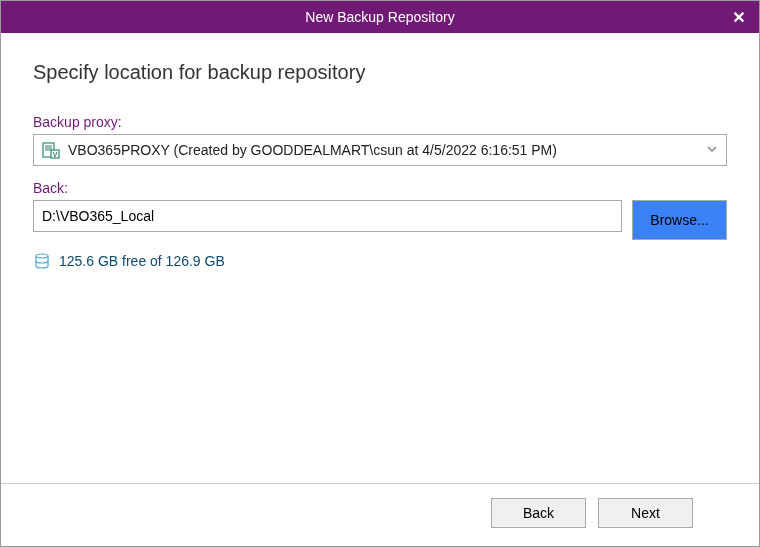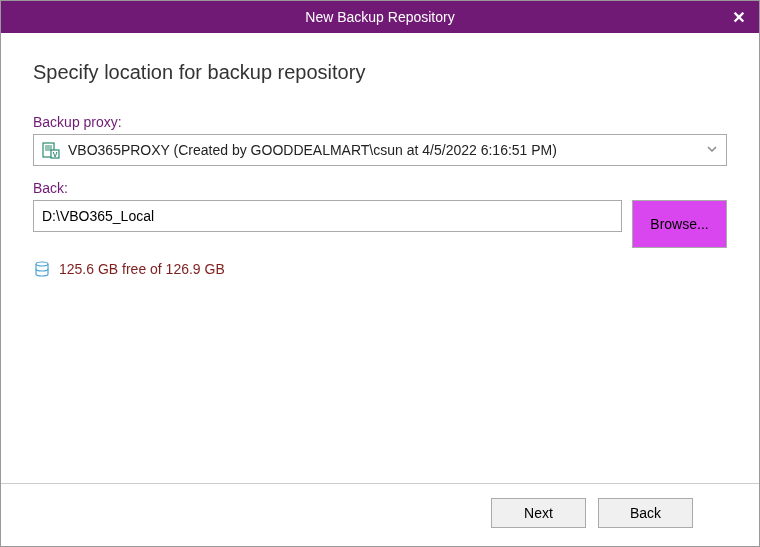--- a/index.html
+++ b/index.html
@@ -102,41 +102,41 @@
       flex: 1;
       border: 1px solid #aaa;
       height: 32px;
       padding: 0 8px;
       font-size: 14px;
       font-family: inherit;
       background: #fff;
     }
     .browse-btn {
       width: 95px;
-      height: 48px;
-      border: 1px solid #aaa;
-      background: #d946ef;
+      height: 40px;
+      border: 1px solid #aaa;
+      background: #3b82f6;
       font-size: 14px;
       cursor: pointer;
       font-family: inherit;
     }
     .disk-row {
       display: flex;
       align-items: center;
       gap: 8px;
       margin-top: 4px;
     }
     .disk-icon {
       width: 18px;
       height: 18px;
       flex-shrink: 0;
     }
     .disk-text {
       font-size: 14px;
-      color: #7f1d1d;
+      color: #0c4a6e;
     }
     .spacer {
       flex: 1;
     }
     .divider {
       height: 1px;
       background: #ccc;
       margin: 0 -32px 14px -32px;
     }
     .footer {
@@ -207,18 +207,18 @@
         </svg>
       </span>
       <span class="disk-text">125.6 GB free of 126.9 GB</span>
     </div>
 
     <div class="spacer"></div>
 
     <div class="divider"></div>
 
     <div class="footer">
+      <button class="footer-btn">Back</button>
       <button class="footer-btn">Next</button>
-      <button class="footer-btn">Back</button>
       <div class="footer-gap"></div>
     </div>
   </div>
 </div>
 
 </body></html>

